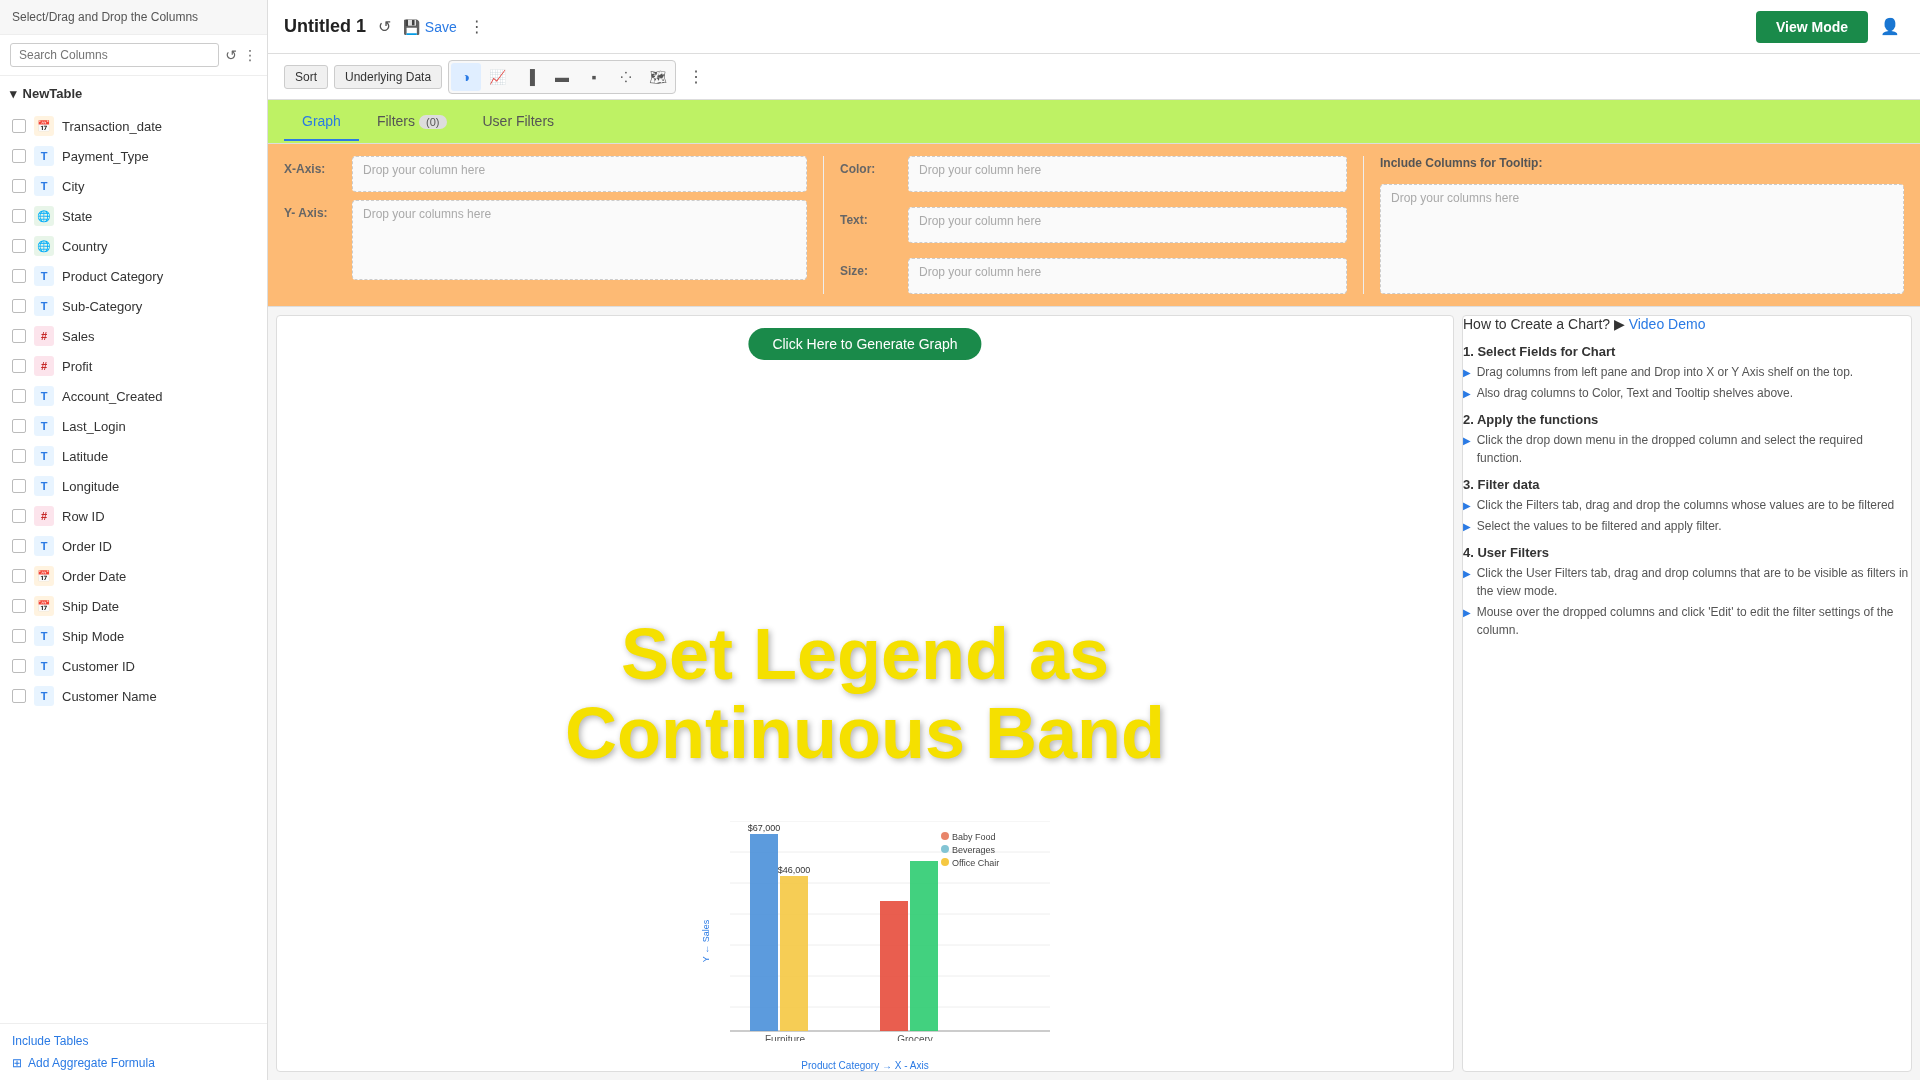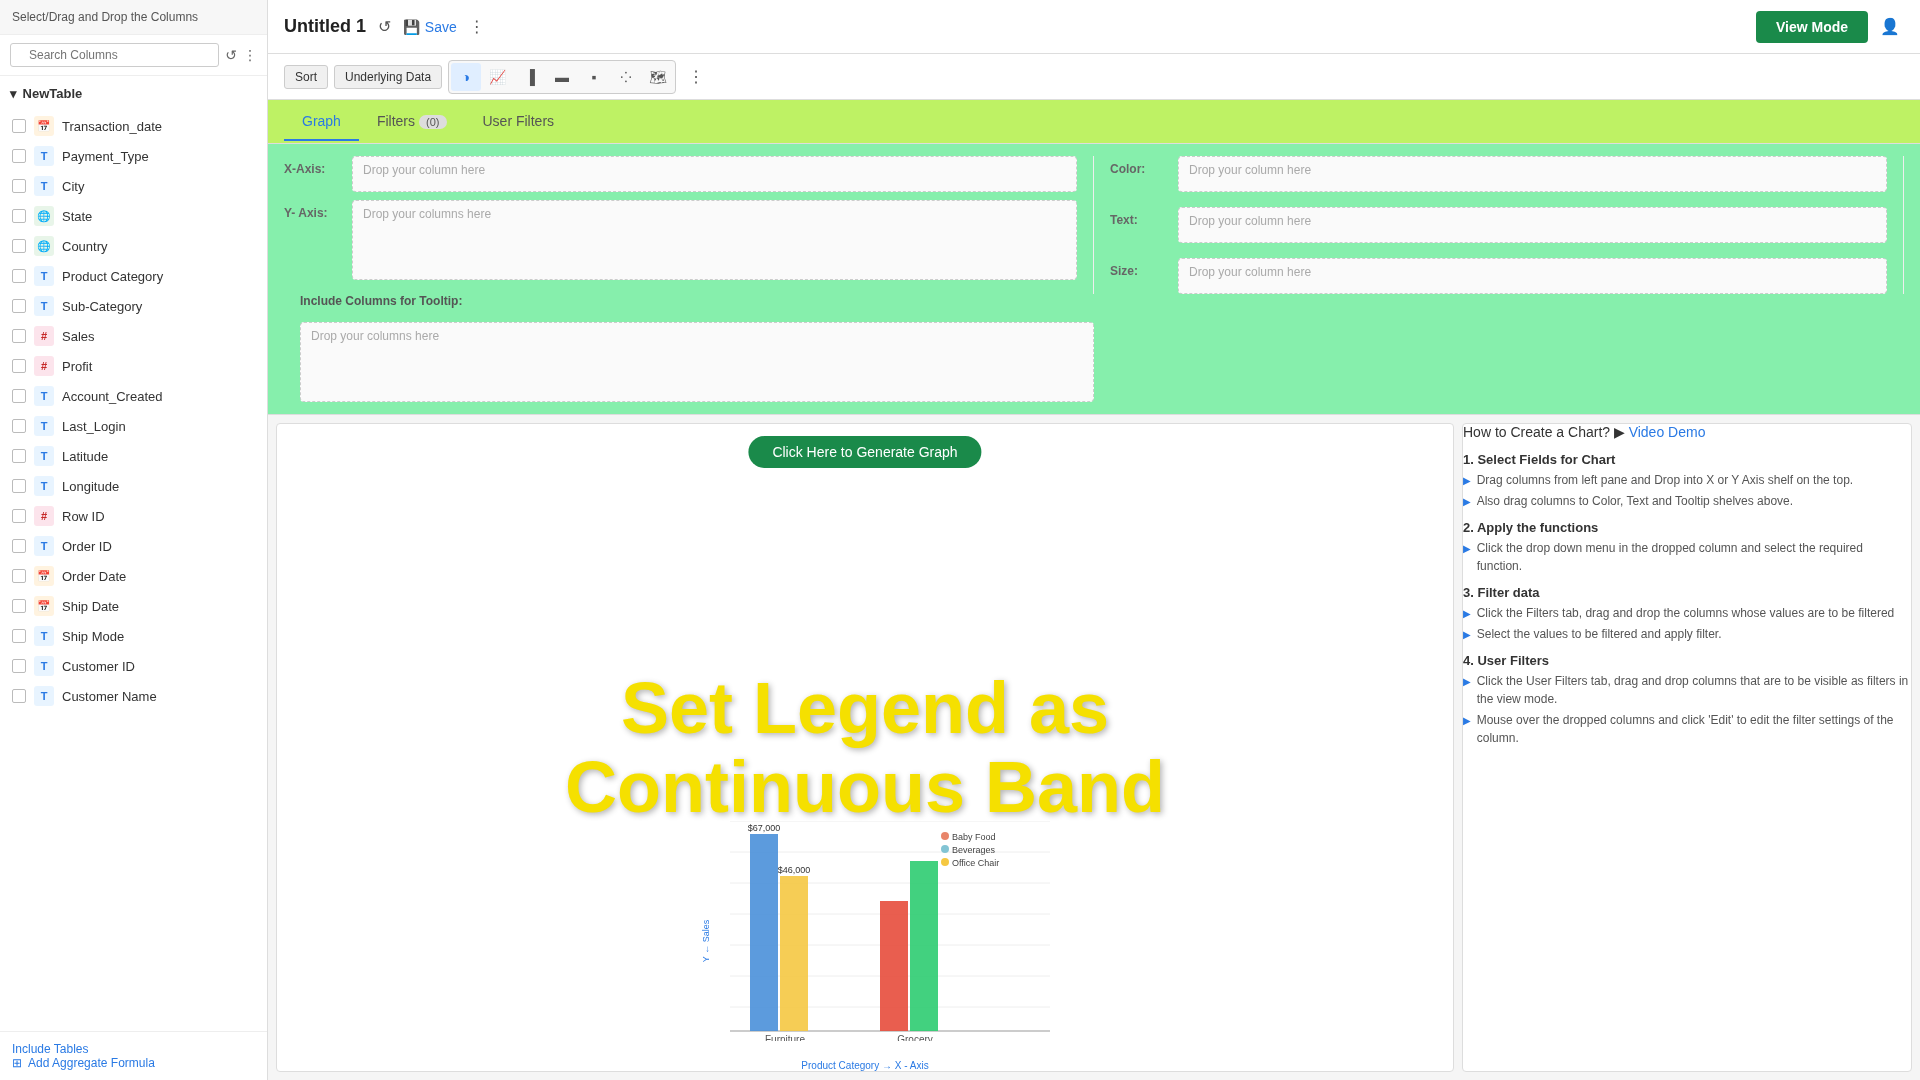--- a/index.html
+++ b/index.html
@@ -5,35 +5,35 @@
     * { box-sizing: border-box; margin: 0; padding: 0; }
     body { font-family: 'Segoe UI', Arial, sans-serif; font-size: 13px; background: #f0f0f0; overflow: hidden; width: 1920px; height: 1080px; }
 
     
     .app-container { display: flex; width: 1920px; height: 1080px; }
 
     
     .sidebar { width: 268px; min-width: 268px; background: #fff; border-right: 1px solid #ddd; display: flex; flex-direction: column; height: 1080px; overflow: hidden; }
     .sidebar-header { padding: 10px 12px; border-bottom: 1px solid #eee; font-size: 12px; color: #555; background: #f7f7f7; }
     .search-bar { display: flex; align-items: center; padding: 8px 10px; border-bottom: 1px solid #eee; gap: 6px; }
-    .search-bar input { flex: 1; border: 1px solid #ccc; border-radius: 3px; padding: 4px 18px; font-size: 12px; outline: none; }
+    .search-bar input { flex: 1; border: 1px solid #ccc; border-radius: 3px; padding: 4px 8px; font-size: 12px; outline: none; }
     .search-bar .icon-btn { cursor: pointer; color: #666; font-size: 14px; background: none; border: none; }
     .table-group { padding: 6px 10px; }
     .table-group-header { display: flex; align-items: center; gap: 6px; font-weight: 600; font-size: 13px; color: #333; padding: 4px 0; cursor: pointer; }
     .column-list { list-style: none; overflow-y: auto; flex: 1; }
     .column-item { display: flex; align-items: center; gap: 8px; padding: 5px 12px; cursor: pointer; color: #333; font-size: 13px; }
     .col-checkbox { width: 14px; height: 14px; border: 1px solid #bbb; border-radius: 2px; flex-shrink: 0; }
     .col-icon { width: 20px; height: 20px; display: flex; align-items: center; justify-content: center; border-radius: 3px; font-size: 11px; font-weight: bold; flex-shrink: 0; }
     .col-icon.text { background: #e8f4ff; color: #2a7ae4; }
     .col-icon.date { background: #fff3e0; color: #e65c00; }
     .col-icon.geo { background: #e8f5e9; color: #2e7d32; }
     .col-icon.num { background: #fce4ec; color: #c62828; }
     .col-label { font-size: 13px; }
     .sidebar-footer { padding: 10px 12px; border-top: 1px solid #eee; }
-    .include-tables { color: #2a7ae4; font-size: 12px; cursor: pointer; display: block; margin-bottom: 0; }
+    .include-tables { color: #2a7ae4; font-size: 12px; cursor: pointer; display: block; margin-bottom: 8px; }
     .add-formula { display: flex; align-items: center; gap: 6px; color: #2a7ae4; font-size: 12px; cursor: pointer; }
 
     
     .main-content { flex: 1; display: flex; flex-direction: column; background: #f5f5f5; position: relative; }
 
     
     .top-bar { display: flex; align-items: center; padding: 8px 16px; background: #fff; border-bottom: 1px solid #ddd; height: 54px; }
     .doc-title { font-size: 18px; font-weight: 600; color: #222; margin-right: 8px; }
     .top-bar-actions { display: flex; align-items: center; gap: 8px; }
     .icon-btn-sm { background: none; border: none; cursor: pointer; color: #555; font-size: 16px; padding: 2px 4px; }
@@ -49,21 +49,21 @@
     .chart-type-btn.active { background: #e0eeff; color: #2a7ae4; }
     .toolbar-more { background: none; border: none; cursor: pointer; font-size: 16px; color: #555; padding: 2px 6px; }
 
     
     .tabs-bar { display: flex; align-items: center; padding: 0 16px; background: #bef264; border-bottom: 1px solid #ddd; height: 44px; }
     .tab { padding: 10px 18px; font-size: 14px; cursor: pointer; color: #555; border-bottom: 2px solid transparent; }
     .tab.active { color: #2a7ae4; border-bottom: 2px solid #2a7ae4; font-weight: 500; }
     .tab-badge { background: #ddd; border-radius: 10px; padding: 1px 7px; font-size: 11px; margin-left: 4px; }
 
     
-    .chart-config { display: grid; grid-template-columns: 1fr 1fr; gap: 0; padding: 12px 16px; background: #86efac; border-bottom: 1px solid #ddd; }
+    .chart-config { display: grid; grid-template-columns: 1fr 1fr 1fr; gap: 0; padding: 12px 16px; background: #fdba74; border-bottom: 1px solid #ddd; }
     .axis-group { display: flex; flex-direction: column; gap: 8px; padding-right: 16px; border-right: 1px solid #eee; }
     .axis-group:last-child { border-right: none; padding-right: 0; padding-left: 16px; }
     .axis-group:nth-child(2) { padding: 0 16px; gap: 15px; }
     .axis-row { display: flex; align-items: flex-start; gap: 8px; }
     .axis-label { font-size: 12px; color: #666; font-weight: 600; min-width: 60px; padding-top: 6px; }
     .drop-zone { flex: 1; border: 1px dashed #ccc; border-radius: 4px; padding: 6px 10px; min-height: 36px; font-size: 12px; color: #aaa; background: #fafafa; }
     .drop-zone.tall { min-height: 80px; }
     .tooltip-header { font-size: 12px; color: #555; font-weight: 600; margin-bottom: 6px; }
     .tooltip-section { padding-left: 16px; }
 

